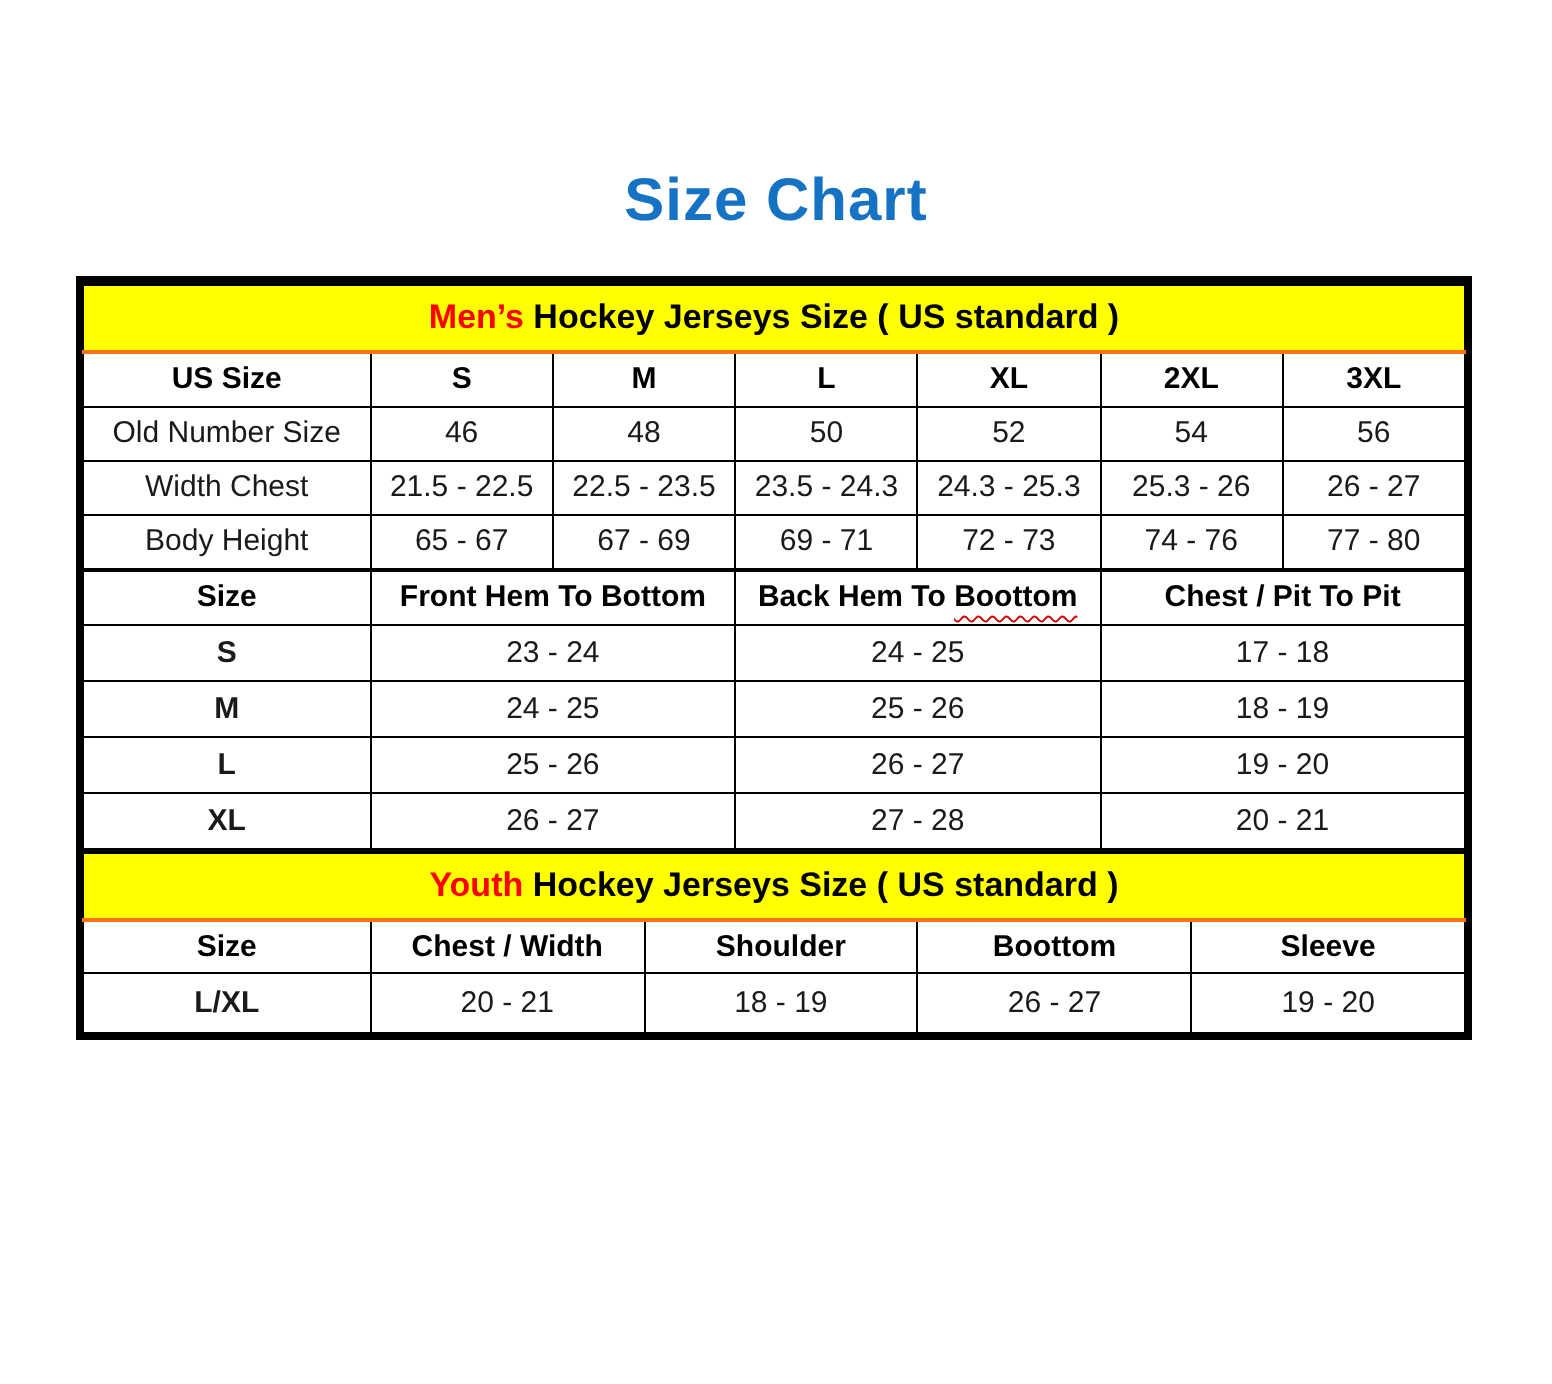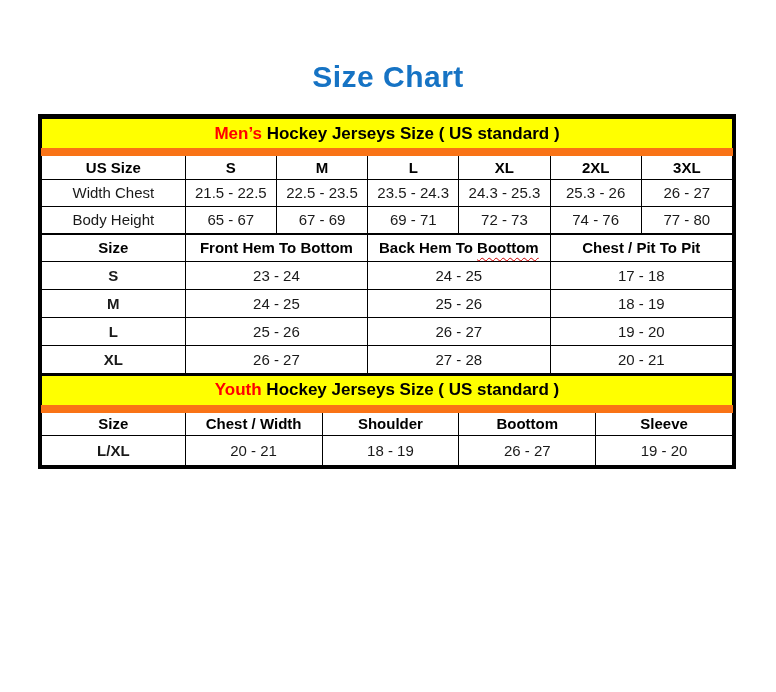--- a/index.html
+++ b/index.html
@@ -4,21 +4,21 @@
 <style>
   * { margin: 0; padding: 0; box-sizing: border-box; }
   html, body {
     width: 776px; height: 692px;
     background: #ffffff;
     font-family: "Liberation Sans", sans-serif;
     color: #1a1a1a;
     overflow: hidden;
   }
   .title {
-    margin-top: 60px;
+    margin-top: 84px;
     text-align: center;
     font-size: 30px;
     font-weight: bold;
     color: #1673C4;
     letter-spacing: 0.5px;
   }
   .chart-wrap {
     margin: 20px 0 0 38px;
     width: 698px;
     border: 3px solid #000;
@@ -31,21 +31,21 @@
   th, td {
     border: 1px solid #000;
     text-align: center;
     vertical-align: middle;
     font-size: 15px;
     padding: 2px 2px;
   }
   th.band {
     background: #FFFF00;
     border-top: 2px solid #000;
-    border-bottom: 8px solid #f97316;
+    border-bottom: 2px solid #f97316;
     height: 34px;
     font-size: 17px;
     font-weight: bold;
     color: #000;
   }
   .band .accent { color: #FF0000; }
   tr.cols th {
     height: 27px;
     font-weight: bold;
     color: #000;
@@ -90,20 +90,29 @@
         <th>US Size</th>
         <th>S</th>
         <th>M</th>
         <th>L</th>
         <th>XL</th>
         <th>2XL</th>
         <th>3XL</th>
       </tr>
     </thead>
     <tbody>
+      <tr>
+        <td class="lbl">Old Number Size</td>
+        <td>46</td>
+        <td>48</td>
+        <td>50</td>
+        <td>52</td>
+        <td>54</td>
+        <td>56</td>
+      </tr>
       <tr>
         <td class="lbl">Width Chest</td>
         <td>21.5 - 22.5</td>
         <td>22.5 - 23.5</td>
         <td>23.5 - 24.3</td>
         <td>24.3 - 25.3</td>
         <td>25.3 - 26</td>
         <td>26 - 27</td>
       </tr>
       <tr>

